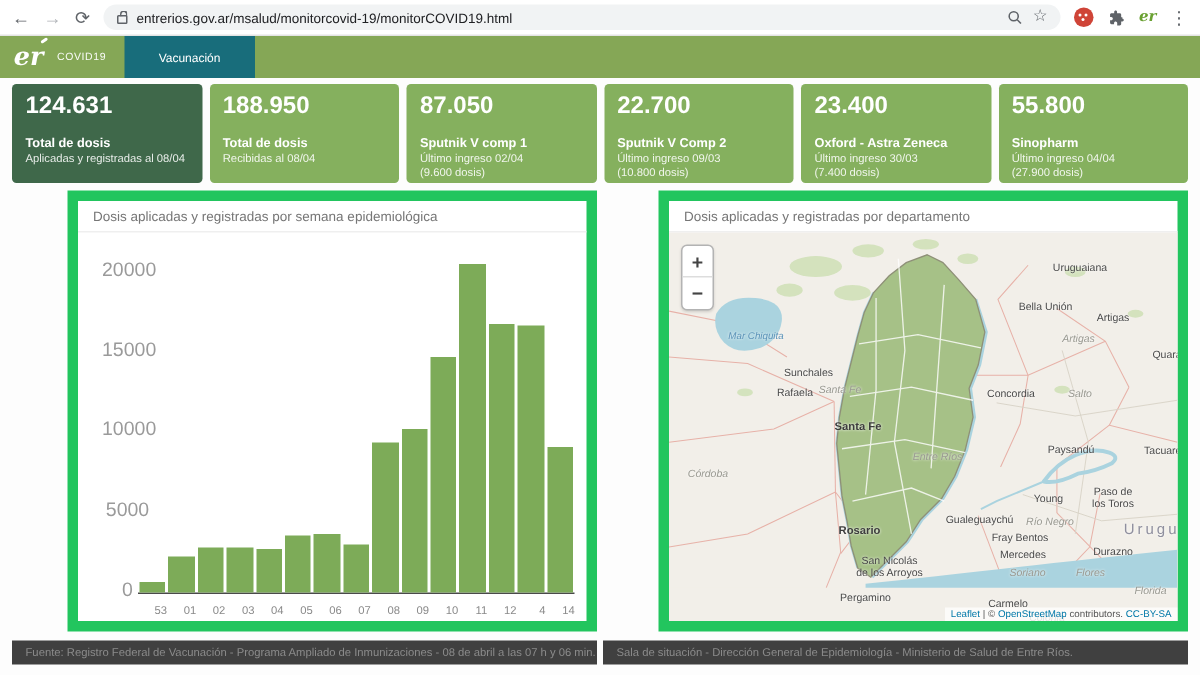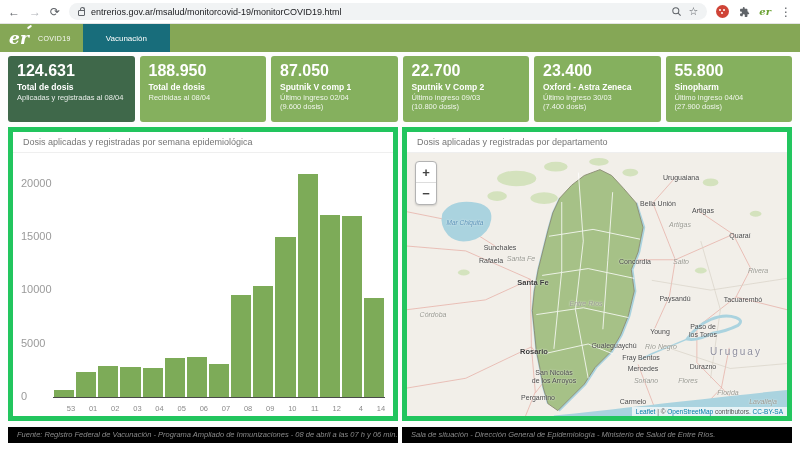--- a/index.html
+++ b/index.html
@@ -25,55 +25,55 @@
   .logo { width:38px; display:flex; align-items:center; justify-content:center; font-family:"DejaVu Serif",serif; font-style:italic; font-weight:bold; font-size:17px; color:#fff; position:relative; }
   .logo i { position:absolute; top:2px; right:6px; width:5px; height:2px; background:#fff; transform:rotate(-35deg); border-radius:2px; }
   .app-label { display:flex; align-items:center; font-size:7px; color:rgba(255,255,255,.95); letter-spacing:.4px; margin-right:12px; }
   .tab { background:var(--teal); color:#fff; font-size:8px; display:flex; align-items:center; padding:0 23px; cursor:pointer; }
 
   
   .cards { display:flex; gap:5px; padding:4px 8px; }
   .card { flex:1; height:66px; border-radius:3px; background:var(--cardGreen); color:#fff; padding:6px 9px; overflow:hidden; }
   .card.dark { background:var(--cardDark); }
   .card .v { font-size:16px; font-weight:bold; line-height:1.15; }
-  .card .t { font-size:8.5px; font-weight:bold; margin-top:2px; line-height:1.25; }
+  .card .t { font-size:8.5px; font-weight:bold; margin-top:10px; line-height:1.25; }
   .card .s, .card .x { font-size:7.5px; color:rgba(255,255,255,.88); line-height:1.25; }
 
   
   .panels { display:flex; gap:4px; padding:1px 8px 0; }
-  .panel { flex:1; height:294px; background:#fff; border:5px solid #22c55e; display:flex; flex-direction:column; }
+  .panel { flex:1; height:294px; background:#fff; border:7px solid #22c55e; display:flex; flex-direction:column;margin-left:37px; }
   .p-title { height:21px; line-height:21px; padding:0 10px; font-size:9px; color:#767676; border-bottom:1px solid #efefef; white-space:nowrap; overflow:hidden; }
   .p-body { position:relative; flex:1; overflow:hidden; }
 
   
   .plot { position:absolute; left:40px; right:8px; top:12px; bottom:18px; border-bottom:1px solid #4a4a4a; display:flex; align-items:flex-end; }
   .bar-col { flex:1; height:100%; display:flex; align-items:flex-end; padding:0 1px; }
   .bar { width:100%; background:var(--barGreen); }
   .x-labels { position:absolute; left:40px; right:8px; bottom:3px; display:flex; }
   .x-labels span { flex:1; text-align:right; font-size:7.5px; color:#8a8a8a; }
-  .ytick { position:absolute; left:8px; width:34px; text-align:left; font-size:11px; color:#9a9a9a; }
+  .ytick { position:absolute; left:16px; width:34px; text-align:center; font-size:13px; color:#9a9a9a; }
 
   
   .map-body { background:var(--land); }
   .map-body svg { position:absolute; inset:0; }
   .maplabel { position:absolute; transform:translate(-50%,-50%); white-space:pre-line; text-align:center; line-height:1.15; pointer-events:none; }
   .maplabel.city   { font-size:7px;  color:#4a4a4a; text-shadow:0 0 2px #fff; }
   .maplabel.city-lg{ font-size:7.5px; font-weight:bold; color:#3d3d3d; text-shadow:0 0 2px #fff; }
   .maplabel.region { font-size:7px; font-style:italic; color:#9a9a92; text-shadow:0 0 2px #fff; }
   .maplabel.country{ font-size:10px; color:#8f8f9e; letter-spacing:2px; text-shadow:0 0 2px #fff; }
   .maplabel.water  { font-size:6.5px; font-style:italic; color:#5b93b8; text-shadow:0 0 2px #fff; }
   .zoomctl { position:absolute; top:8px; left:8px; width:22px; border:1px solid #b3b3b3; border-radius:4px; overflow:hidden; background:#fff; box-shadow:0 1px 2px rgba(0,0,0,.15); }
   .zoomctl div { height:21px; line-height:21px; text-align:center; font-size:13px; font-weight:bold; color:#444; cursor:pointer; }
   .zoomctl div:first-child { border-bottom:1px solid #ddd; }
   .attrib { position:absolute; right:0; bottom:0; background:rgba(255,255,255,.72); font-size:6.5px; color:#555; padding:1px 4px; }
   .attrib .lnk { color:#0078a8; cursor:pointer; }
 
   
   .footers { display:flex; gap:4px; padding:6px 8px 0; }
-  .foot { flex:1; height:16px; line-height:16px; background:#000000; padding:0 9px; font-size:7.5px; font-style:italic; color:#8b8b8b; white-space:nowrap; overflow:hidden; }
+  .foot { flex:1; height:16px; line-height:16px; background:#404040; padding:0 9px; font-size:7.5px; color:#8b8b8b; white-space:nowrap; overflow:hidden; }
 </style>
 </head>
 <body>
 
 <div class="screen">
 
   <div class="chrome">
     <span class="nav-ic">←</span>
     <span class="nav-ic dim">→</span>
     <span class="nav-ic">⟳</span>

